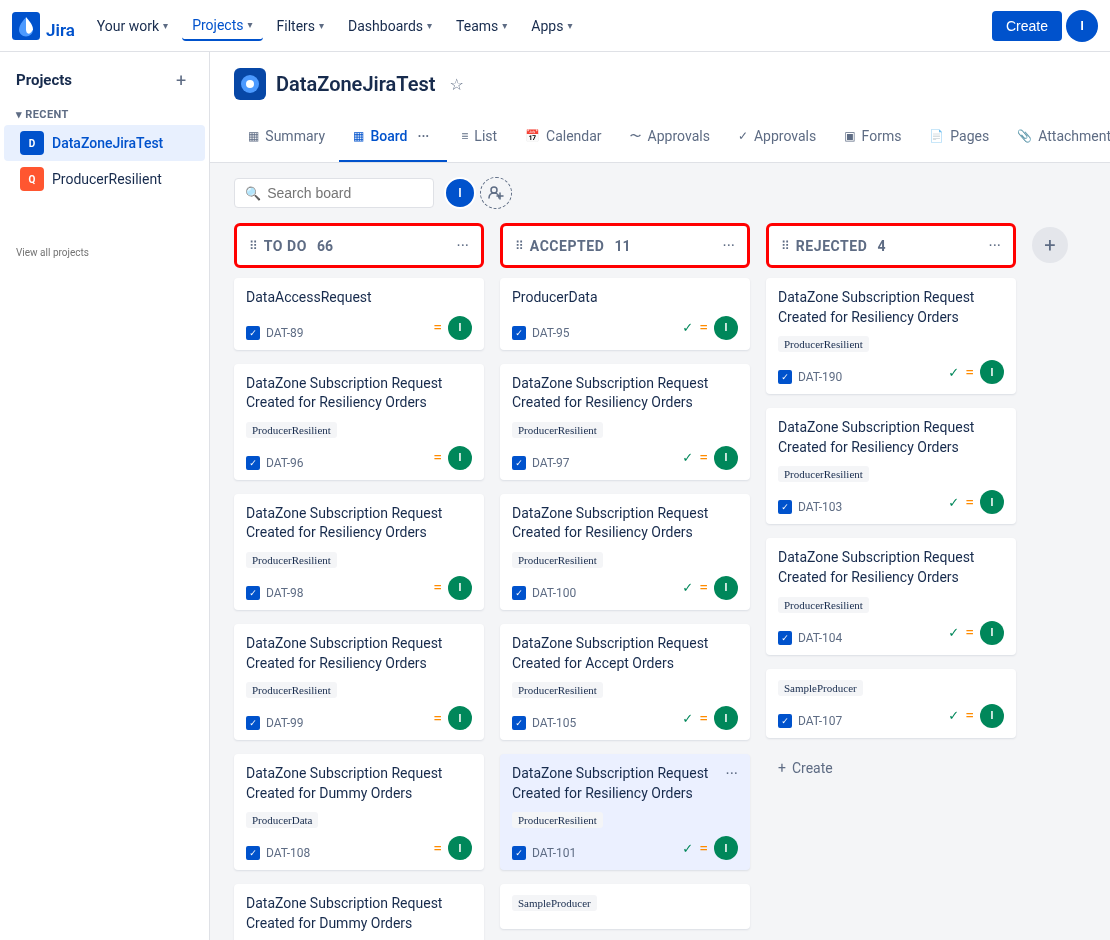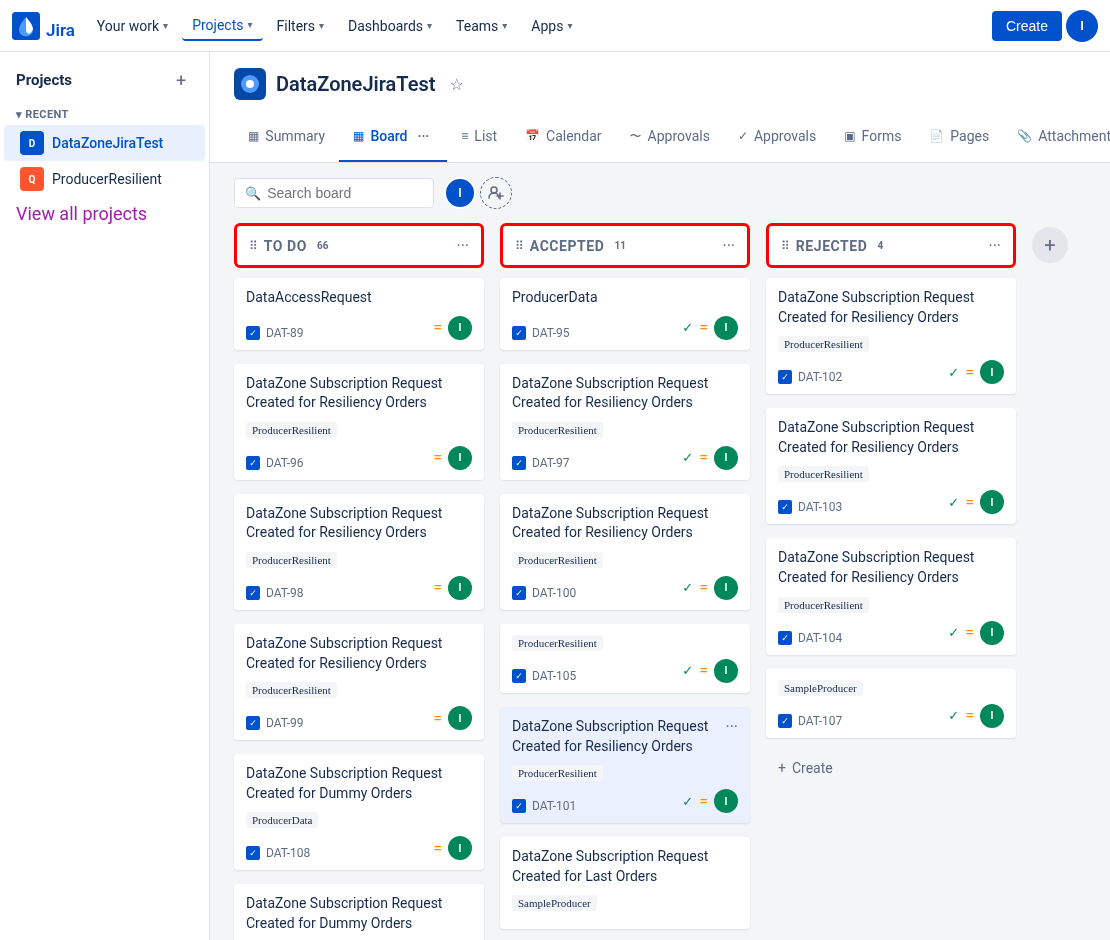--- a/index.html
+++ b/index.html
@@ -89,23 +89,24 @@
     .sidebar-item.active { background: #e8f0fe; }
     .sidebar-item-icon {
       width: 24px; height: 24px; border-radius: 4px;
       display: flex; align-items: center; justify-content: center;
       font-size: 13px; flex-shrink: 0;
     }
     .sidebar-item-label { font-size: 14px; color: #172b4d; }
     .sidebar-item.active .sidebar-item-label { color: #0052cc; font-weight: 500; }
     .sidebar-link {
       padding: 6px 16px;
-      font-size: 18px;
-      color: #a21caf;
-      cursor: pointer;
+      font-size: 10px;
+      color: #737373;
+      cursor: pointer;
+      margin-top: 44px;
     }
 
     
     .main {
       flex: 1;
       overflow-y: auto;
       background: #f4f5f7;
     }
 
     
@@ -196,21 +197,21 @@
     .column-header.highlighted { border-color: #ff0000; }
     .column-header-left { display: flex; align-items: center; gap: 6px; }
     .column-drag { color: #5e6c84; font-size: 12px; }
     .column-title {
       font-size: 14px;
       font-weight: 700;
       color: #5e6c84;
       text-transform: uppercase;
       letter-spacing: 0.04em;
     }
-    .column-count { font-size: 10px; font-weight: 700; color: #5e6c84; margin-left: 4px; }
+    .column-count { font-size: 14px; font-weight: 700; color: #5e6c84; margin-left: 4px; }
     .column-more { color: #5e6c84; cursor: pointer; font-size: 16px; }
 
     
     .card {
       background: #fff;
       border-radius: 4px;
       padding: 10px 12px;
       margin-bottom: 14px;
       box-shadow: 0 1px 2px rgba(9,30,66,0.1);
       cursor: pointer;
@@ -562,20 +563,21 @@
             </div>
             <div class="card-actions">
               <span class="card-check">✓</span>
               <span class="card-priority">=</span>
               <div class="card-avatar">I</div>
             </div>
           </div>
         </div>
 
         <div class="card">
+          <div class="card-title">DataZone Subscription Request Created for Accept Orders</div>
           <div class="card-tag">ProducerResilient</div>
           <div class="card-footer">
             <div class="card-id-row">
               <div class="card-checkbox checked"></div>
               <span class="card-id">DAT-105</span>
             </div>
             <div class="card-actions">
               <span class="card-check">✓</span>
               <span class="card-priority">=</span>
               <div class="card-avatar">I</div>
@@ -596,21 +598,20 @@
             </div>
             <div class="card-actions">
               <span class="card-check">✓</span>
               <span class="card-priority">=</span>
               <div class="card-avatar">I</div>
             </div>
           </div>
         </div>
 
         <div class="card">
-          <div class="card-title">DataZone Subscription Request Created for Last Orders</div>
           <div class="card-tag">SampleProducer</div>
           
         </div>
       </div>
 
       <div class="column">
         <div class="column-header highlighted">
           <div class="column-header-left">
             <span class="column-drag">⠿</span>
             <span class="column-title">REJECTED</span>
@@ -618,21 +619,21 @@
           </div>
           <span class="column-more">···</span>
         </div>
 
         <div class="card">
           <div class="card-title">DataZone Subscription Request Created for Resiliency Orders</div>
           <div class="card-tag">ProducerResilient</div>
           <div class="card-footer">
             <div class="card-id-row">
               <div class="card-checkbox checked"></div>
-              <span class="card-id">DAT-102</span>
+              <span class="card-id">DAT-190</span>
             </div>
             <div class="card-actions">
               <span class="card-check">✓</span>
               <span class="card-priority">=</span>
               <div class="card-avatar">I</div>
             </div>
           </div>
         </div>
 
         <div class="card">

